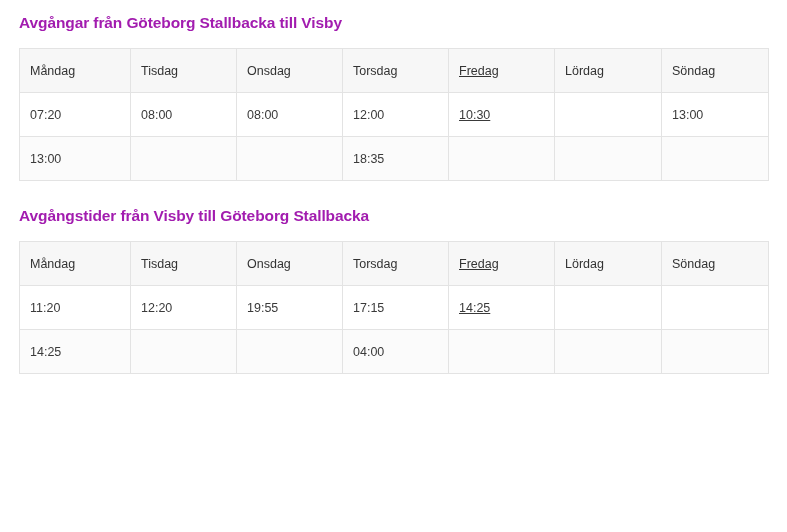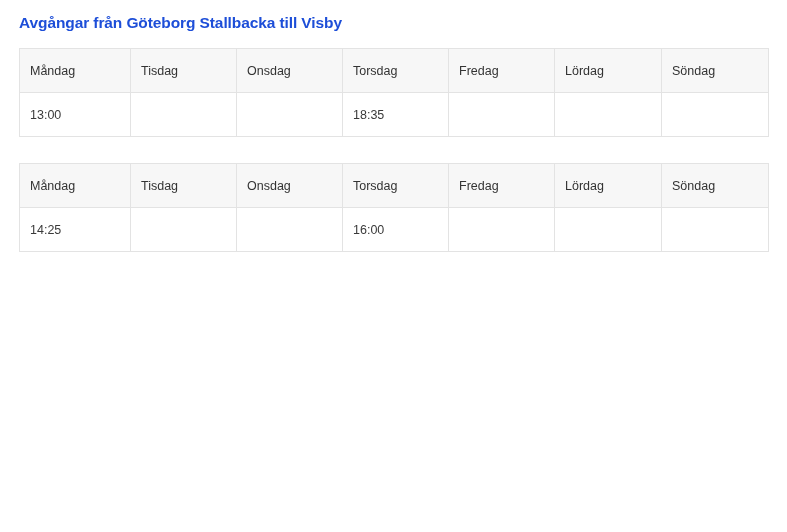--- a/index.html
+++ b/index.html
@@ -15,21 +15,21 @@
     overflow: hidden;
   }
   .page {
     padding: 14px 19px 0 19px;
     box-sizing: border-box;
     width: 787px;
   }
   h2.section-title {
     font-size: 15.5px;
     font-weight: bold;
-    color: #1d4ed8;
+    color: #a21caf;
     margin: 0 0 16px 0;
     letter-spacing: -0.1px;
   }
   .section + .section {
     margin-top: 26px;
   }
   table.schedule {
     border-collapse: collapse;
     width: 749px;
     table-layout: fixed;
@@ -53,21 +53,21 @@
   table.schedule tbody tr:nth-child(even) td {
     background: #fbfbfb;
   }
   table.schedule tbody tr:nth-child(odd) td {
     background: #ffffff;
   }
   .col-0 { width: 111px; }
   .col-1 { width: 106px; margin-left: 16px; }
   .col-2 { width: 106px; margin-left: 24px; }
   .col-3 { width: 106px; }
-  .col-4 { width: 106px; }
+  .col-4 { width: 106px; text-decoration: underline; }
   .col-5 { width: 107px; }
   .col-6 { width: 107px; }
 </style>
 </head>
 <body>
 
 <div class="page">
 
   <div class="section">
     <h2 class="section-title">Avgångar från Göteborg Stallbacka till Visby</h2>
@@ -78,51 +78,70 @@
           <th class="col-1">Tisdag</th>
           <th class="col-2">Onsdag</th>
           <th class="col-3">Torsdag</th>
           <th class="col-4">Fredag</th>
           <th class="col-5">Lördag</th>
           <th class="col-6">Söndag</th>
         </tr>
       </thead>
       <tbody>
         <tr>
+          <td class="col-0">07:20</td>
+          <td class="col-1">08:00</td>
+          <td class="col-2">08:00</td>
+          <td class="col-3">12:00</td>
+          <td class="col-4">10:30</td>
+          <td class="col-5"></td>
+          <td class="col-6">13:00</td>
+        </tr>
+        <tr>
           <td class="col-0">13:00</td>
           <td class="col-1"></td>
           <td class="col-2"></td>
           <td class="col-3">18:35</td>
           <td class="col-4"></td>
           <td class="col-5"></td>
           <td class="col-6"></td>
         </tr>
       </tbody>
     </table>
   </div>
 
   <div class="section">
+    <h2 class="section-title">Avgångstider från Visby till Göteborg Stallbacka</h2>
     <table class="schedule">
       <thead>
         <tr>
           <th class="col-0">Måndag</th>
           <th class="col-1">Tisdag</th>
           <th class="col-2">Onsdag</th>
           <th class="col-3">Torsdag</th>
           <th class="col-4">Fredag</th>
           <th class="col-5">Lördag</th>
           <th class="col-6">Söndag</th>
         </tr>
       </thead>
       <tbody>
         <tr>
+          <td class="col-0">11:20</td>
+          <td class="col-1">12:20</td>
+          <td class="col-2">19:55</td>
+          <td class="col-3">17:15</td>
+          <td class="col-4">14:25</td>
+          <td class="col-5"></td>
+          <td class="col-6"></td>
+        </tr>
+        <tr>
           <td class="col-0">14:25</td>
           <td class="col-1"></td>
           <td class="col-2"></td>
-          <td class="col-3">16:00</td>
+          <td class="col-3">04:00</td>
           <td class="col-4"></td>
           <td class="col-5"></td>
           <td class="col-6"></td>
         </tr>
       </tbody>
     </table>
   </div>
 
 </div>
 

